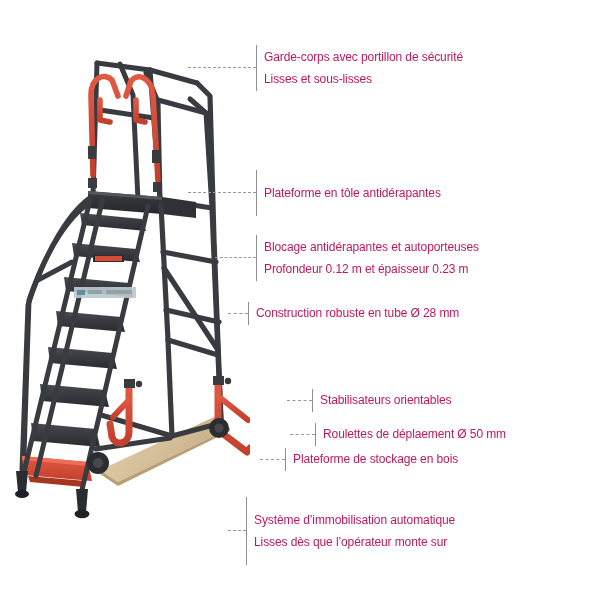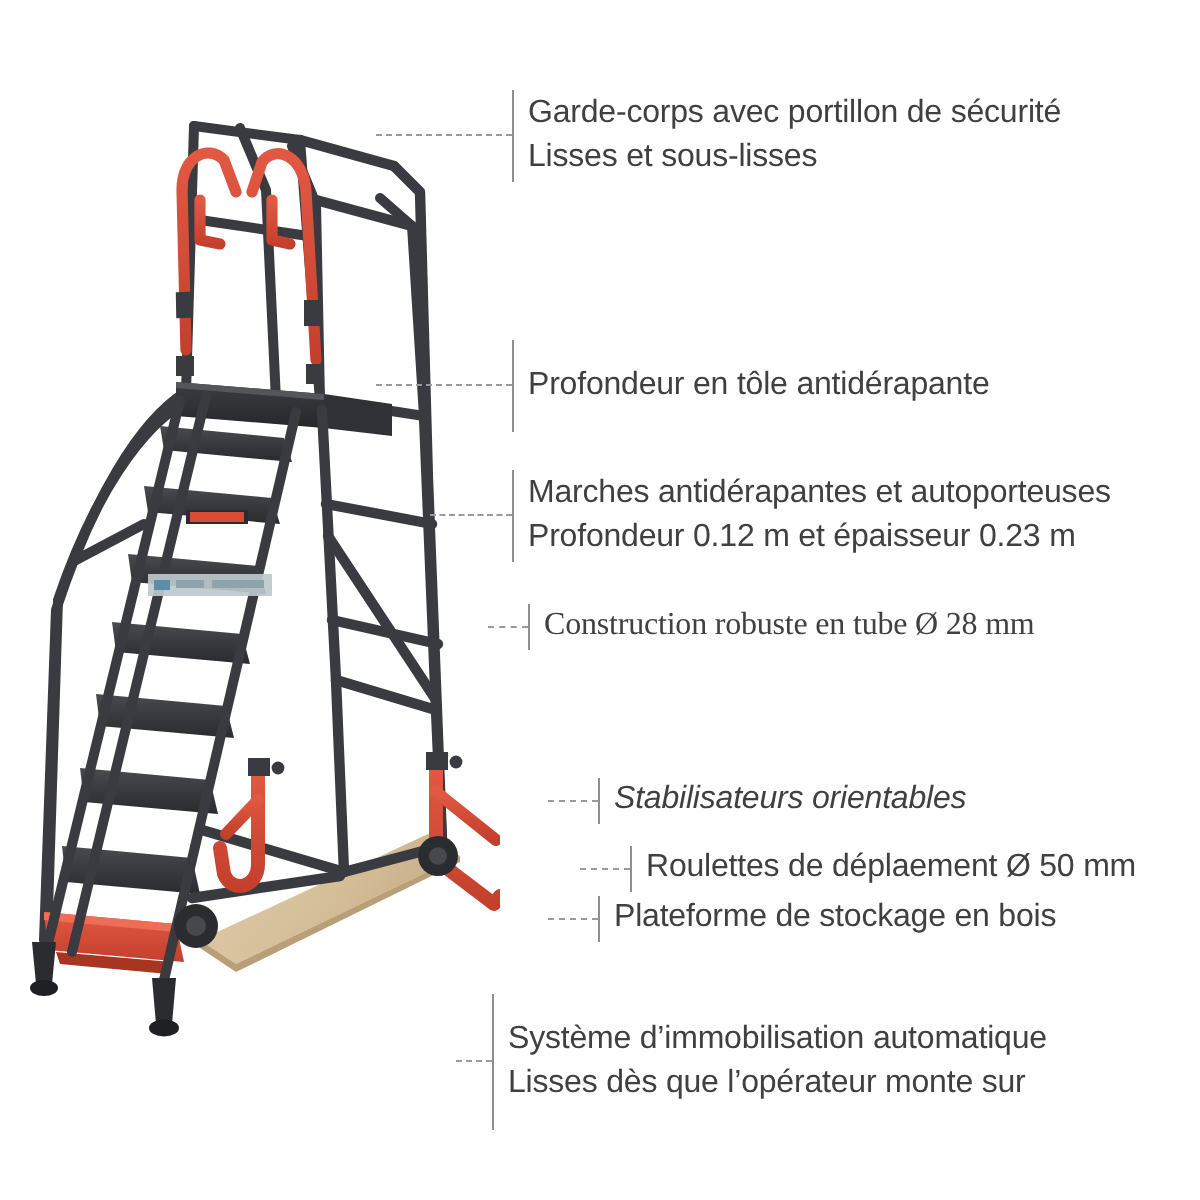--- a/index.html
+++ b/index.html
@@ -29,25 +29,25 @@
     border-top:1px dashed #9a9a9a;
   }
   .tick{
     flex:0 0 auto;
     width:1px;
     background:#8e8e8e;
   }
   .labels{
     flex:0 0 auto;
     padding-left:7px;
-    font-size:16px;
+    font-size:12px;
     line-height:22.5px;
     letter-spacing:-0.1px;
     white-space:nowrap;
-    color:#404040;
+    color:#be185d;
   }
   .labels div{white-space:nowrap;}
 </style>
 </head>
 <body>
 
 <div id="root">
 
   <div id="illustration">
     <svg width="250" height="600" viewBox="0 0 250 600" xmlns="http://www.w3.org/2000/svg">
@@ -203,53 +203,53 @@
         <div class="tick" style="height: 46px;"></div>
         <div class="labels">
           <div>Garde-corps avec portillon de sécurité</div>
           <div>Lisses et sous-lisses</div>
         </div>
       </div>
       <div class="callout" style="left: 188px; top: 170px; height: 46px;">
         <div class="leader" style="width: 68px; border-top-color: rgb(154, 154, 154);"></div>
         <div class="tick" style="height: 46px;"></div>
         <div class="labels">
-          <div>Profondeur en tôle antidérapante</div>
+          <div>Plateforme en tôle antidérapantes</div>
         </div>
       </div>
       <div class="callout" style="left: 215px; top: 235px; height: 46px;">
         <div class="leader" style="width: 41px; border-top-color: rgb(154, 154, 154);"></div>
         <div class="tick" style="height: 46px;"></div>
         <div class="labels">
-          <div>Marches antidérapantes et autoporteuses</div>
+          <div>Blocage antidérapantes et autoporteuses</div>
           <div>Profondeur 0.12 m et épaisseur 0.23 m</div>
         </div>
       </div>
-      <div class="callout" style="left: 244px; top: 302px; height: 23px; font-family: Liberation Serif, serif;">
+      <div class="callout" style="left: 228px; top: 302px; height: 23px;">
         <div class="leader" style="width: 20px; border-top-color: rgb(154, 154, 154);"></div>
         <div class="tick" style="height: 23px;"></div>
         <div class="labels">
           <div>Construction robuste en tube Ø 28 mm</div>
         </div>
       </div>
-      <div class="callout" style="left: 274px; top: 389px; height: 23px; font-style: italic;">
+      <div class="callout" style="left: 287px; top: 389px; height: 23px;">
         <div class="leader" style="width: 25px; border-top-color: rgb(154, 154, 154);"></div>
         <div class="tick" style="height: 23px;"></div>
         <div class="labels">
           <div>Stabilisateurs orientables</div>
         </div>
       </div>
       <div class="callout" style="left: 290px; top: 423px; height: 23px;">
         <div class="leader" style="width: 25px; border-top-color: rgb(154, 154, 154);"></div>
         <div class="tick" style="height: 23px;"></div>
         <div class="labels">
           <div>Roulettes de déplaement Ø 50 mm</div>
         </div>
       </div>
-      <div class="callout" style="left: 274px; top: 448px; height: 23px;">
+      <div class="callout" style="left: 260px; top: 448px; height: 23px;">
         <div class="leader" style="width: 25px; border-top-color: rgb(154, 154, 154);"></div>
         <div class="tick" style="height: 23px;"></div>
         <div class="labels">
           <div>Plateforme de stockage en bois</div>
         </div>
       </div>
       <div class="callout" style="left: 228px; top: 497px; height: 68px; justify-content: space-between;">
         <div class="leader" style="width: 18px; border-top-color: rgb(154, 154, 154);"></div>
         <div class="tick" style="height: 68px;"></div>
         <div class="labels">

